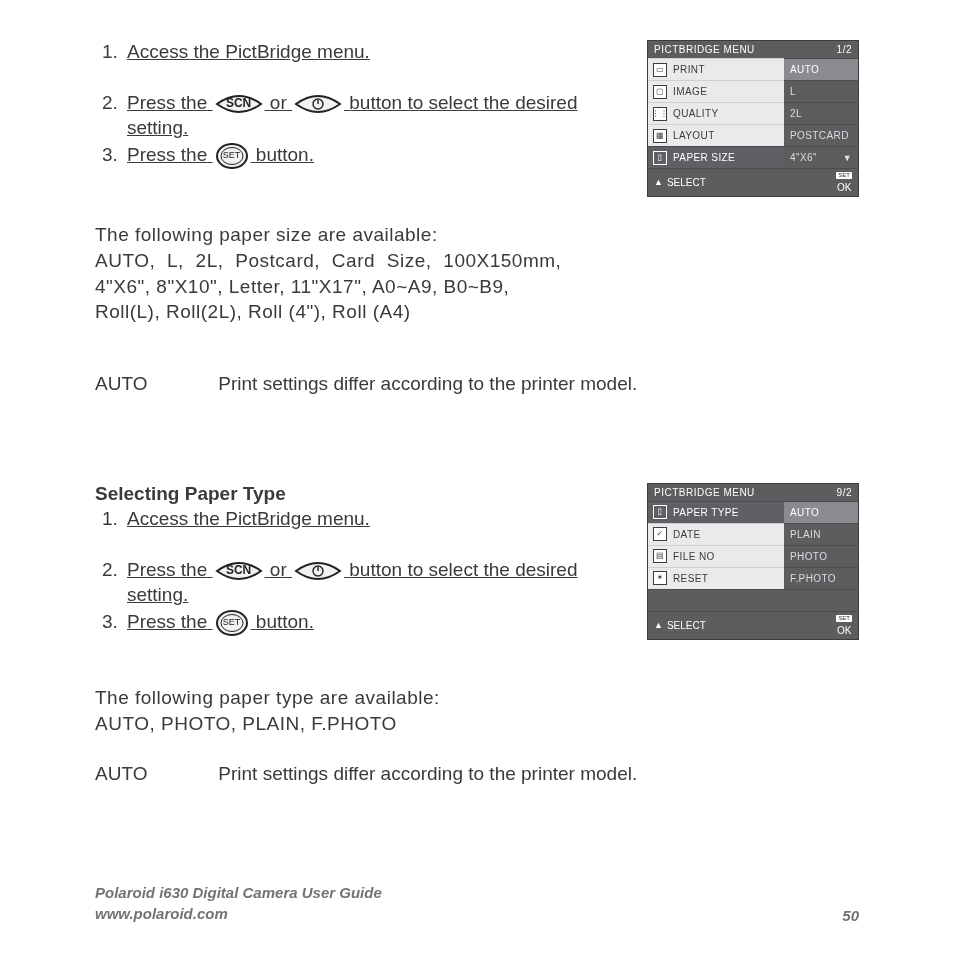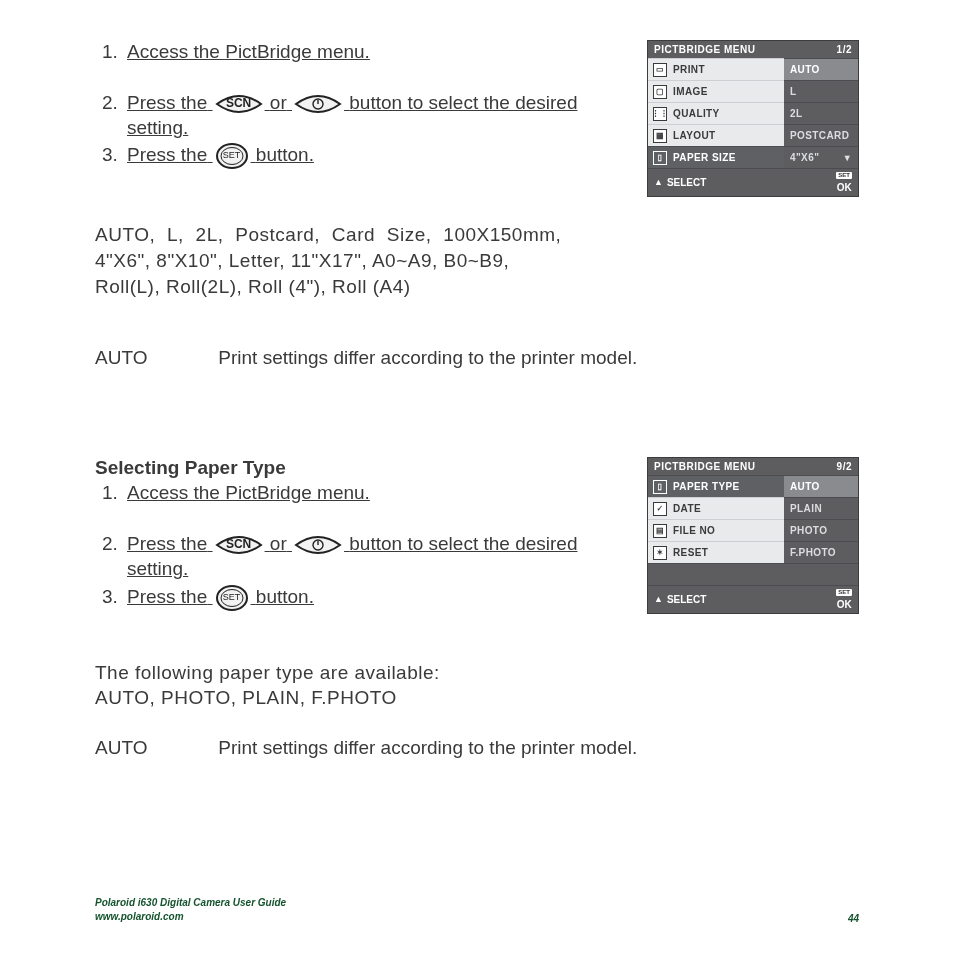--- a/index.html
+++ b/index.html
@@ -69,21 +69,21 @@
   .body-text .spaced { word-spacing: 6px; }
   .auto-line {
     font-size:19px; margin-top: 48px;
   }
   .auto-line .auto-lbl { display:inline-block; width:118px; }
 
   
   .menu {
     position:absolute; right:0; width:210px;
     background:#8b5cf6; color:#fff;
-    font-size:11px; border:1px solid #3c3c3c;font-weight:bold;
+    font-size:11px; border:1px solid #3c3c3c;
   }
   .menu-1 { top: 0px; }
   .menu-hdr {
     display:flex; justify-content:space-between;
     padding:3px 6px; background:#5d5d5f; font-size:10px;
     letter-spacing:0.5px;
   }
   .menu-body { display:flex; }
   .menu-left { flex:1; }
   .menu-right { width:74px; background:#5d5d5f; }
@@ -121,21 +121,21 @@
     padding:0 2px; border-radius:1px; line-height:1.2;
   }
   .arrow-down { font-size:9px; color:#e0e0e0; }
 
   .section2 { margin-top: 88px; }
   .section2 .menu { top: 0px; }
 
   .footer {
     position:absolute; left:95px; right:95px; bottom:30px;
     display:flex; justify-content:space-between; align-items:flex-end;
-    font-size:10px; font-style:italic; font-weight:700; color:#14532d;
+    font-size:15px; font-style:italic; font-weight:700; color:#737373;
   }
   .footer .left { line-height:1.4; }
   .footer .pg { font-style:italic; font-weight:700; }
 </style>
 </head>
 <body>
 
 <div class="page">
 
   <div class="section">
@@ -220,20 +220,21 @@
           <span>SELECT</span>
         </span>
         <span class="ok-box">
             <span class="pill">SET</span>
             <span>OK</span>
           </span>
       </div>
     </div>
 
     <div class="body-text">
+      <div>The following paper size are available:</div>
       <div class="spaced">AUTO, L, 2L, Postcard, Card Size, 100X150mm,</div>
       <div>4"X6", 8"X10", Letter, 11"X17", A0~A9, B0~B9,</div>
       <div>Roll(L), Roll(2L), Roll (4"), Roll (A4)</div>
     </div>
 
     <div class="auto-line">
       <span class="auto-lbl">AUTO</span>
       <span>Print settings differ according to the printer model.</span>
     </div>
   </div>
@@ -328,16 +329,16 @@
       <span class="auto-lbl">AUTO</span>
       <span>Print settings differ according to the printer model.</span>
     </div>
   </div>
 
   <div class="footer">
     <div class="left">
       <div>Polaroid i630 Digital Camera User Guide</div>
       <div>www.polaroid.com</div>
     </div>
-    <div class="pg">44</div>
+    <div class="pg">50</div>
   </div>
 
 </div>
 
 </body></html>

